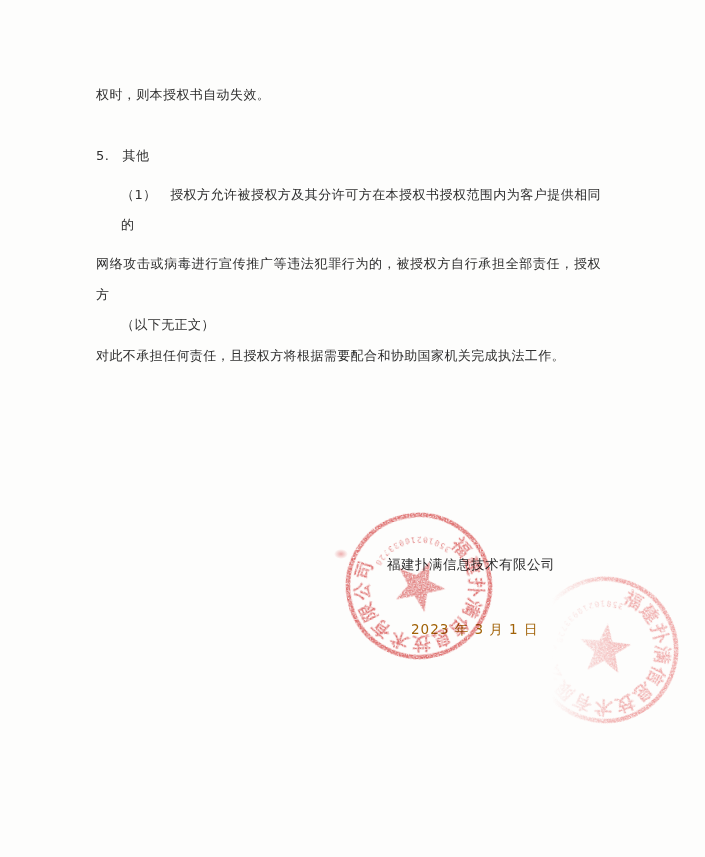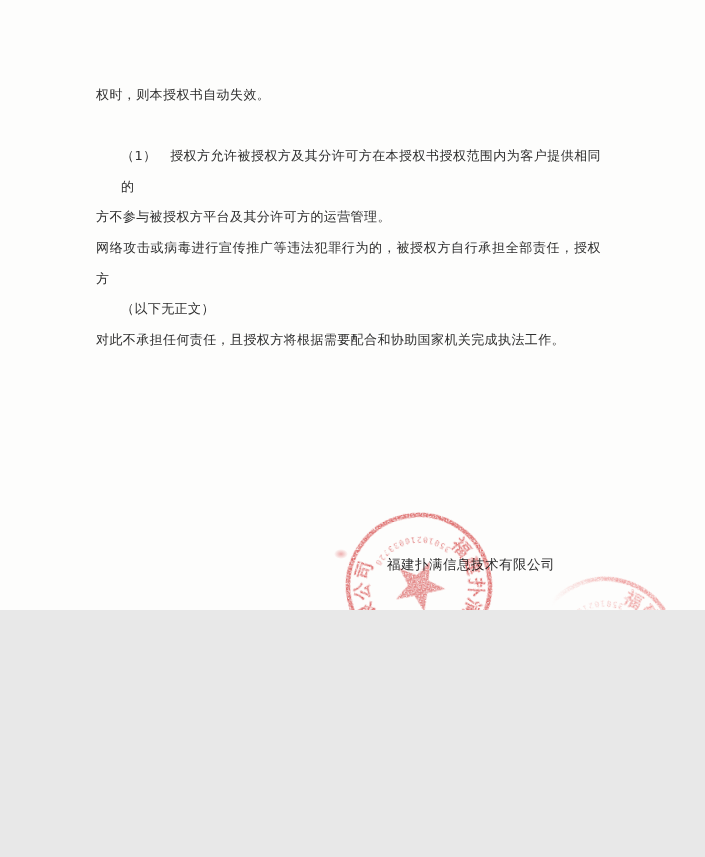--- a/index.html
+++ b/index.html
@@ -1,33 +1,33 @@
 <!DOCTYPE html>
 <html><head>
 <meta charset="utf-8">
 <style>
   html,body{margin:0;padding:0;}
   body{background:#e8e8e8;}
   .page{
     position:relative;
-    width:705px;height:610px;
+    width:705px;height:857px;
     background:#fdfdfc;
     overflow:hidden;
     font-family:"DejaVu Sans", sans-serif;
     margin:0 auto;
   }
   
   .doc{
     position:absolute;left:96px;top:80px;width:505px;
     font-size:13px;line-height:30.6px;color:#2e2e2e;
     letter-spacing:0.4px;
   }
   .line{min-height:30.6px;white-space:normal;}
   .line.blank{height:30.6px;}
-  .line.j{text-align:justify;text-align-last:justify;}
+  .line.j{text-align:justify;text-align-last:justify;margin-top:8px;}
   .line.ind{padding-left:25px;}
   
   .sig-company{
     position:absolute;left:387px;top:556px;
     font-size:13.5px;color:#2e2e2e;letter-spacing:0.5px;
   }
   .sig-date{
     position:absolute;left:411px;top:621px;
     font-size:13.5px;color:#a16207;letter-spacing:1px;
   }
@@ -48,22 +48,22 @@
   }
 </style>
 </head>
 <body>
 
 <div class="page">
 
   <div class="doc">
       <div class="line">权时，则本授权书自动失效。</div>
       <div class="line blank"></div>
+      <div class="line">5.　其他</div>
       <div class="line j ind">（1）　授权方允许被授权方及其分许可方在本授权书授权范围内为客户提供相同的</div>
-      <div class="line">方不参与被授权方平台及其分许可方的运营管理。</div>
       <div class="line j">网络攻击或病毒进行宣传推广等违法犯罪行为的，被授权方自行承担全部责任，授权方</div>
       <div class="line ind">（以下无正文）</div>
       <div class="line">对此不承担任何责任，且授权方将根据需要配合和协助国家机关完成执法工作。</div>
     </div>
 
   <div class="sig-company">福建扑满信息技术有限公司</div>
   <div class="sig-date">2023 年 3 月 1 日</div>
 
   <div class="smudge"></div>
 

